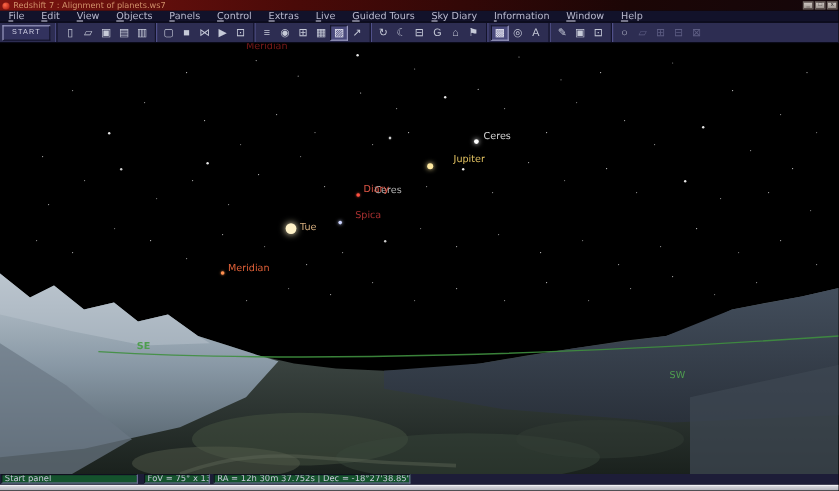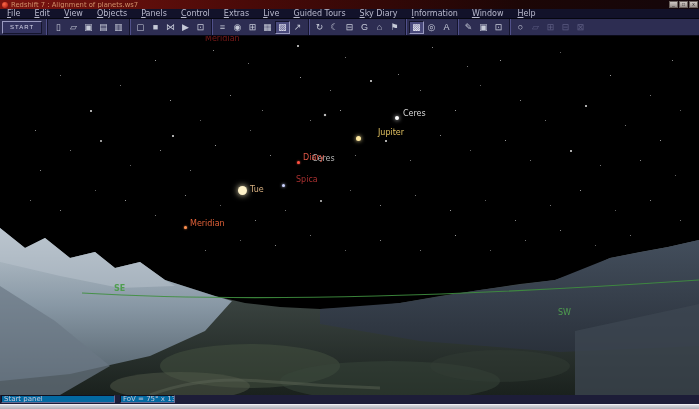--- a/index.html
+++ b/index.html
@@ -45,21 +45,21 @@
   .obj-dot { position:absolute; border-radius:50%; }
   .obj-label { position:absolute; font-size:8px; line-height:8px; white-space:nowrap; }
   .horizon-label { position:absolute; font-size:8px; line-height:8px; color:#4f9e4f; }
   .info-panel { position:absolute; left:2px; top:2px; color:#c08050; font-size:8px; line-height:9px; }
   .info-panel div { white-space:nowrap; }
   .landscape { position:absolute; left:0; top:0; }
   .greenline { position:absolute; left:0; top:0; }
 
   
   .statusbar { position:absolute; left:0; top:395px; width:699px; height:9px; background:#1d1d38; }
-  .status-field { position:absolute; top:0; height:8px; background:#0369a1;
+  .status-field { position:absolute; top:0; height:8px; background:#14532d;
     border:1px solid; border-color:#10101f #6a6a92 #6a6a92 #10101f;
     color:#c8c8da; font-size:7px; line-height:7px; padding-left:2px; overflow:hidden; white-space:nowrap; }
   .taskbar-strip { position:absolute; left:0; top:404px; width:699px; height:5px;
     background:linear-gradient(#d8d8de,#aeaeb8); border-top:1px solid #f0f0f4; }
 </style>
 </head>
 <body>
 
 <div class="window">
 
@@ -291,16 +291,17 @@
     <div>
         <div class="horizon-label" style="left: 114px; top: 249px; font-weight: bold;">SE</div>
         <div class="horizon-label" style="left: 558px; top: 246px; margin-top: 27px;">SW</div>
       </div>
 
   </div>
 
   <div class="statusbar">
       <div class="status-field" style="left: 1px; width: 114px;">Start panel</div>
       <div class="status-field" style="left: 120px; width: 55px;">FoV = 75° x 132°</div>
+      <div class="status-field" style="left: 178px; width: 164px;">RA = 12h 30m 37.752s | Dec = -18°27'38.85"</div>
     </div>
   <div class="taskbar-strip"></div>
 
 </div>
 
 </body></html>

